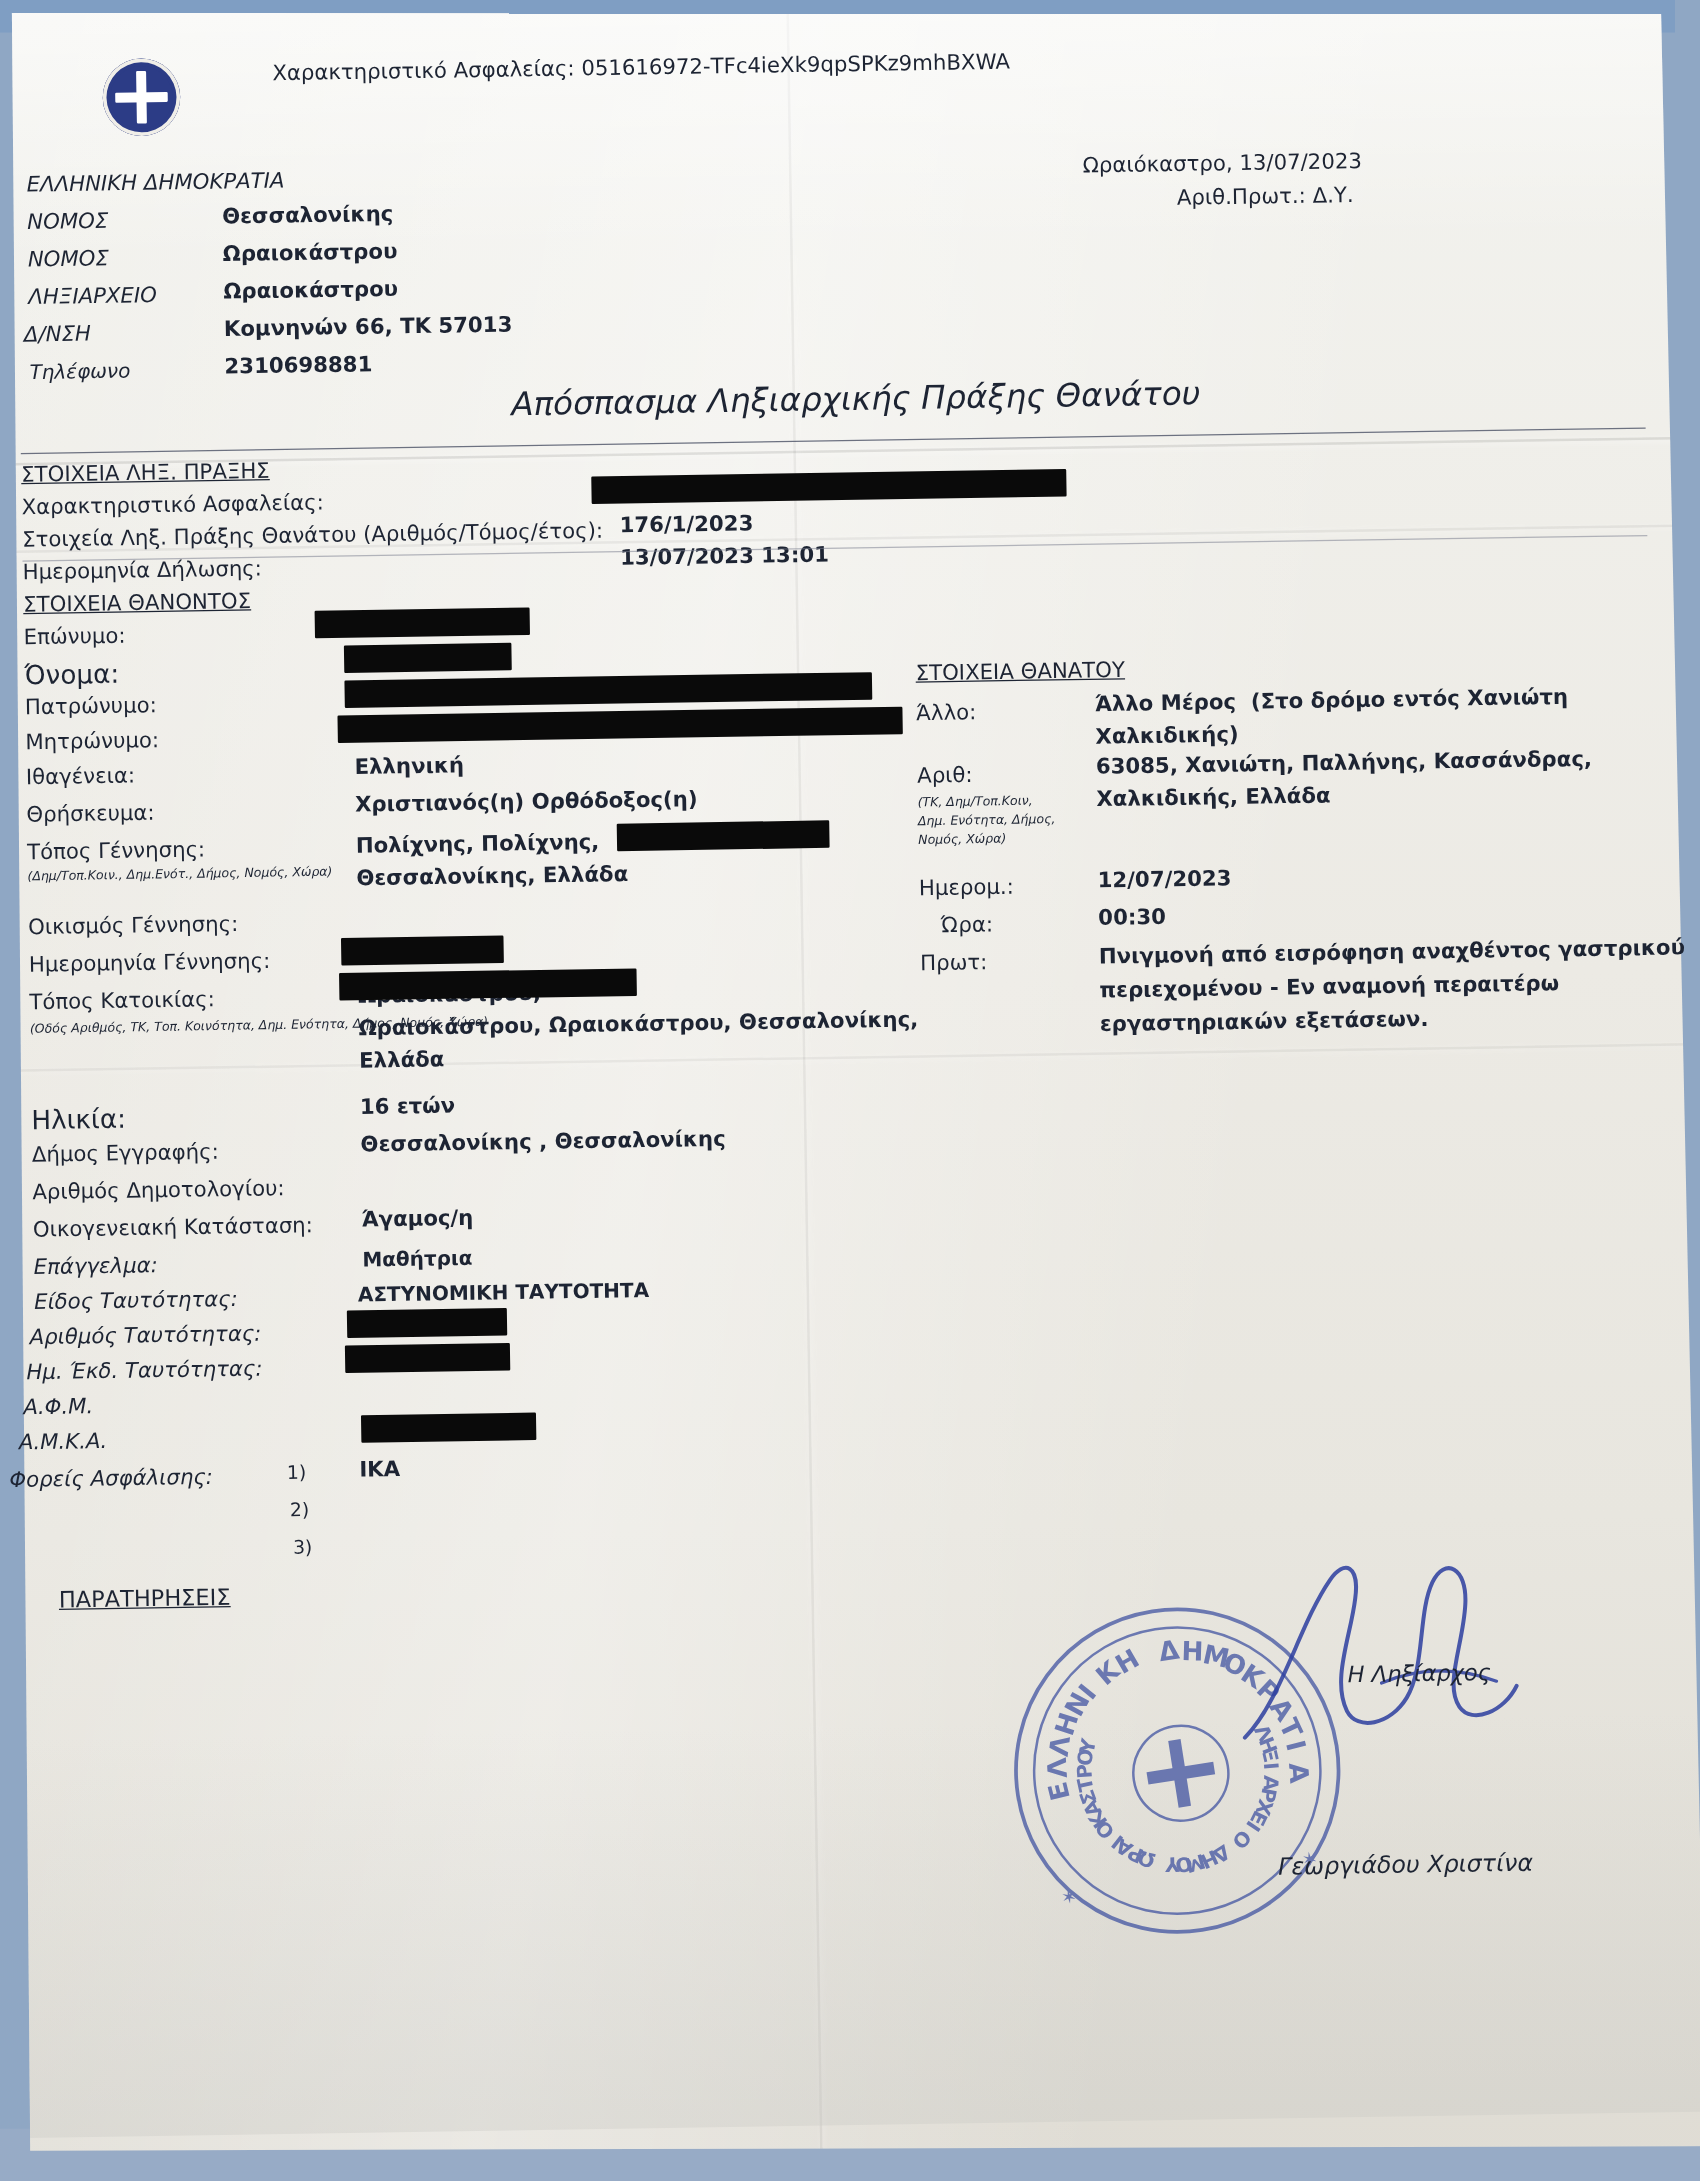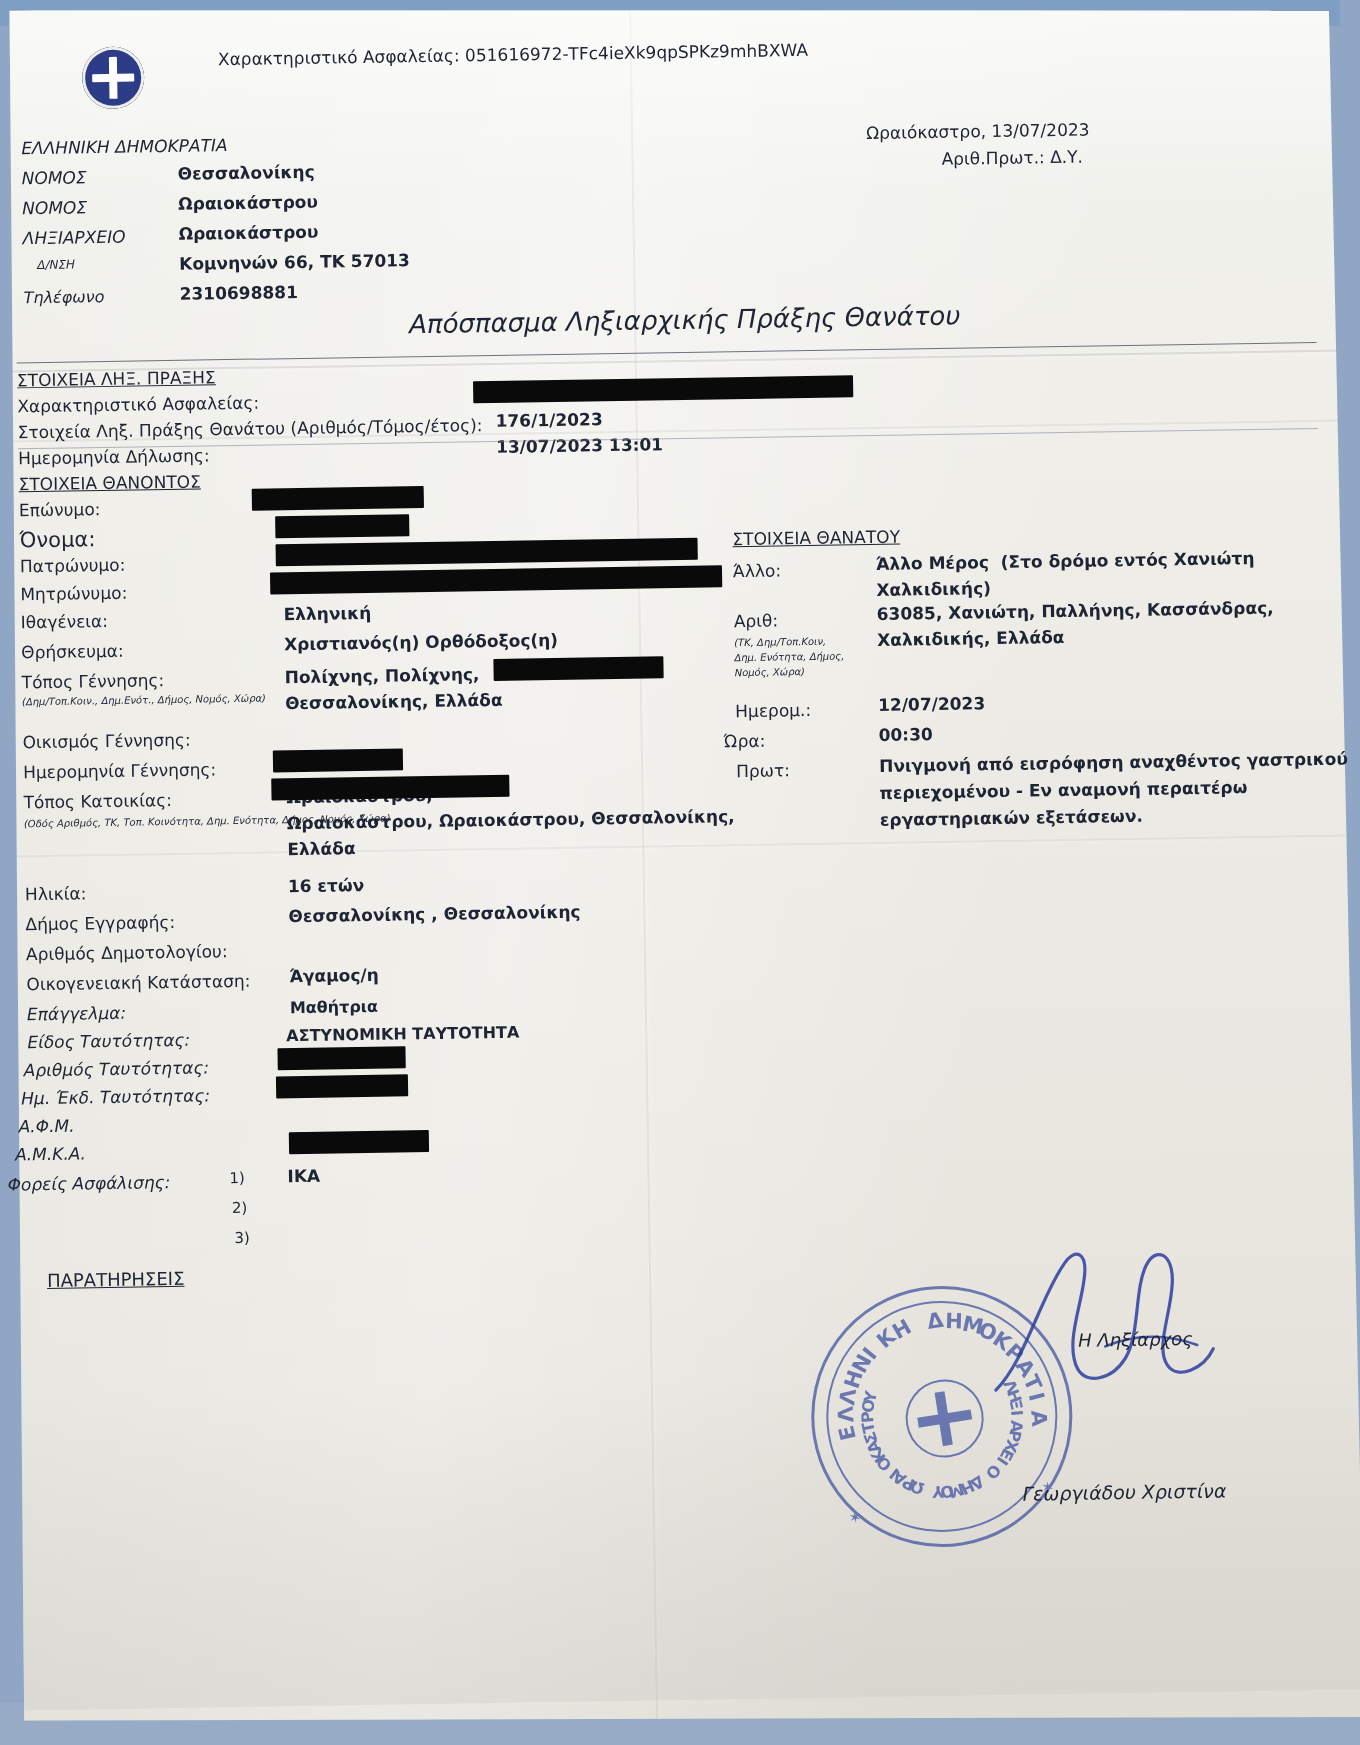--- a/index.html
+++ b/index.html
@@ -115,21 +115,21 @@
 
   <div class="abs it" style="left:30px;top:158px;font-size:17px;">ΝΟΜΟΣ</div>
   <div class="abs b" style="left:186px;top:156px;font-size:17px;">Θεσσαλονίκης</div>
 
   <div class="abs it" style="left:30px;top:188px;font-size:17px;">ΝΟΜΟΣ</div>
   <div class="abs b" style="left:186px;top:186px;font-size:17px;">Ωραιοκάστρου</div>
 
   <div class="abs it" style="left:30px;top:218px;font-size:17px;">ΛΗΞΙΑΡΧΕΙΟ</div>
   <div class="abs b" style="left:186px;top:216px;font-size:17px;">Ωραιοκάστρου</div>
 
-  <div class="abs it" style="left:44px;top:248px;font-size:12px;">Δ/ΝΣΗ</div>
+  <div class="abs it" style="left:26px;top:248px;font-size:17px;">Δ/ΝΣΗ</div>
   <div class="abs b" style="left:186px;top:246px;font-size:17px;">Κομνηνών 66, ΤΚ 57013</div>
 
   <div class="abs it" style="left:30px;top:278px;font-size:16px;">Τηλέφωνο</div>
   <div class="abs b" style="left:186px;top:276px;font-size:17px;">2310698881</div>
 
   <div class="abs" style="left:875px;top:126px;font-size:17px;">Ωραιόκαστρο, 13/07/2023</div>
   <div class="abs" style="left:950px;top:153px;font-size:17px;">Αριθ.Πρωτ.: Δ.Υ.</div>
 
   <div class="abs it" style="left:415px;top:305px;font-size:26px;">Απόσπασμα Ληξιαρχικής Πράξης Θανάτου</div>
   <div class="abs" style="left:22px;top:352px;width:1300px;height:1px;background:#6c7180;"></div>
@@ -178,21 +178,21 @@
   <div class="abs" style="left:22px;top:752px;font-size:17px;">Ημερομηνία Γέννησης:</div>
   <div class="redact" style="left:272px;top:744px;width:130px;height:22px;"></div>
 
   <div class="abs" style="left:22px;top:782px;font-size:17px;">Τόπος Κατοικίας:</div>
   <div class="abs xs it" style="left:22px;top:806px;line-height:15px;">(Οδός Αριθμός, ΤΚ, Τοπ. Κοινότητα, Δημ. Ενότητα, Δήμος, Νομός, Χώρα)</div>
   <div class="abs b" style="left:285px;top:778px;font-size:17px;line-height:26px;">Ωραιοκάστρου,
 Ωραιοκάστρου, Ωραιοκάστρου, Θεσσαλονίκης,
 Ελλάδα</div>
   <div class="redact" style="left:270px;top:772px;width:238px;height:22px;"></div>
 
-  <div class="abs" style="left:22px;top:874px;font-size:17px;">Ηλικία:</div>
+  <div class="abs" style="left:22px;top:874px;font-size:21px;">Ηλικία:</div>
   <div class="abs b" style="left:285px;top:870px;font-size:17px;">16 ετών</div>
 
   <div class="abs" style="left:22px;top:904px;font-size:17px;">Δήμος Εγγραφής:</div>
   <div class="abs b" style="left:285px;top:900px;font-size:17px;">Θεσσαλονίκης , Θεσσαλονίκης</div>
 
   <div class="abs" style="left:22px;top:934px;font-size:17px;">Αριθμός Δημοτολογίου:</div>
 
   <div class="abs" style="left:22px;top:964px;font-size:17px;">Οικογενειακή Κατάσταση:</div>
   <div class="abs b" style="left:285px;top:960px;font-size:17px;">Άγαμος/η</div>
 
@@ -228,21 +228,21 @@
   <div class="abs" style="left:735px;top:612px;font-size:17px;">Αριθ:</div>
   <div class="abs xs it" style="left:735px;top:636px;line-height:15px;">(ΤΚ, Δημ/Τοπ.Κοιν,
 Δημ. Ενότητα, Δήμος,
 Νομός, Χώρα)</div>
   <div class="abs b" style="left:878px;top:604px;font-size:17px;line-height:26px;">63085, Χανιώτη, Παλλήνης, Κασσάνδρας,
 Χαλκιδικής, Ελλάδα</div>
 
   <div class="abs" style="left:735px;top:702px;font-size:17px;">Ημερομ.:</div>
   <div class="abs b" style="left:878px;top:698px;font-size:17px;">12/07/2023</div>
 
-  <div class="abs" style="left:723px;top:732px;font-size:17px;">Ώρα:</div>
+  <div class="abs" style="left:752px;top:732px;font-size:17px;">Ώρα:</div>
   <div class="abs b" style="left:878px;top:728px;font-size:17px;">00:30</div>
 
   <div class="abs" style="left:735px;top:762px;font-size:17px;">Πρωτ:</div>
   <div class="abs b" style="left:878px;top:756px;font-size:17px;line-height:27px;">Πνιγμονή από εισρόφηση αναχθέντος γαστρικού
 περιεχομένου - Εν αναμονή περαιτέρω
 εργαστηριακών εξετάσεων.</div>
 
   <div class="abs u" style="left:38px;top:1260px;font-size:18px;">ΠΑΡΑΤΗΡΗΣΕΙΣ</div>
 
   <div id="stamp">

